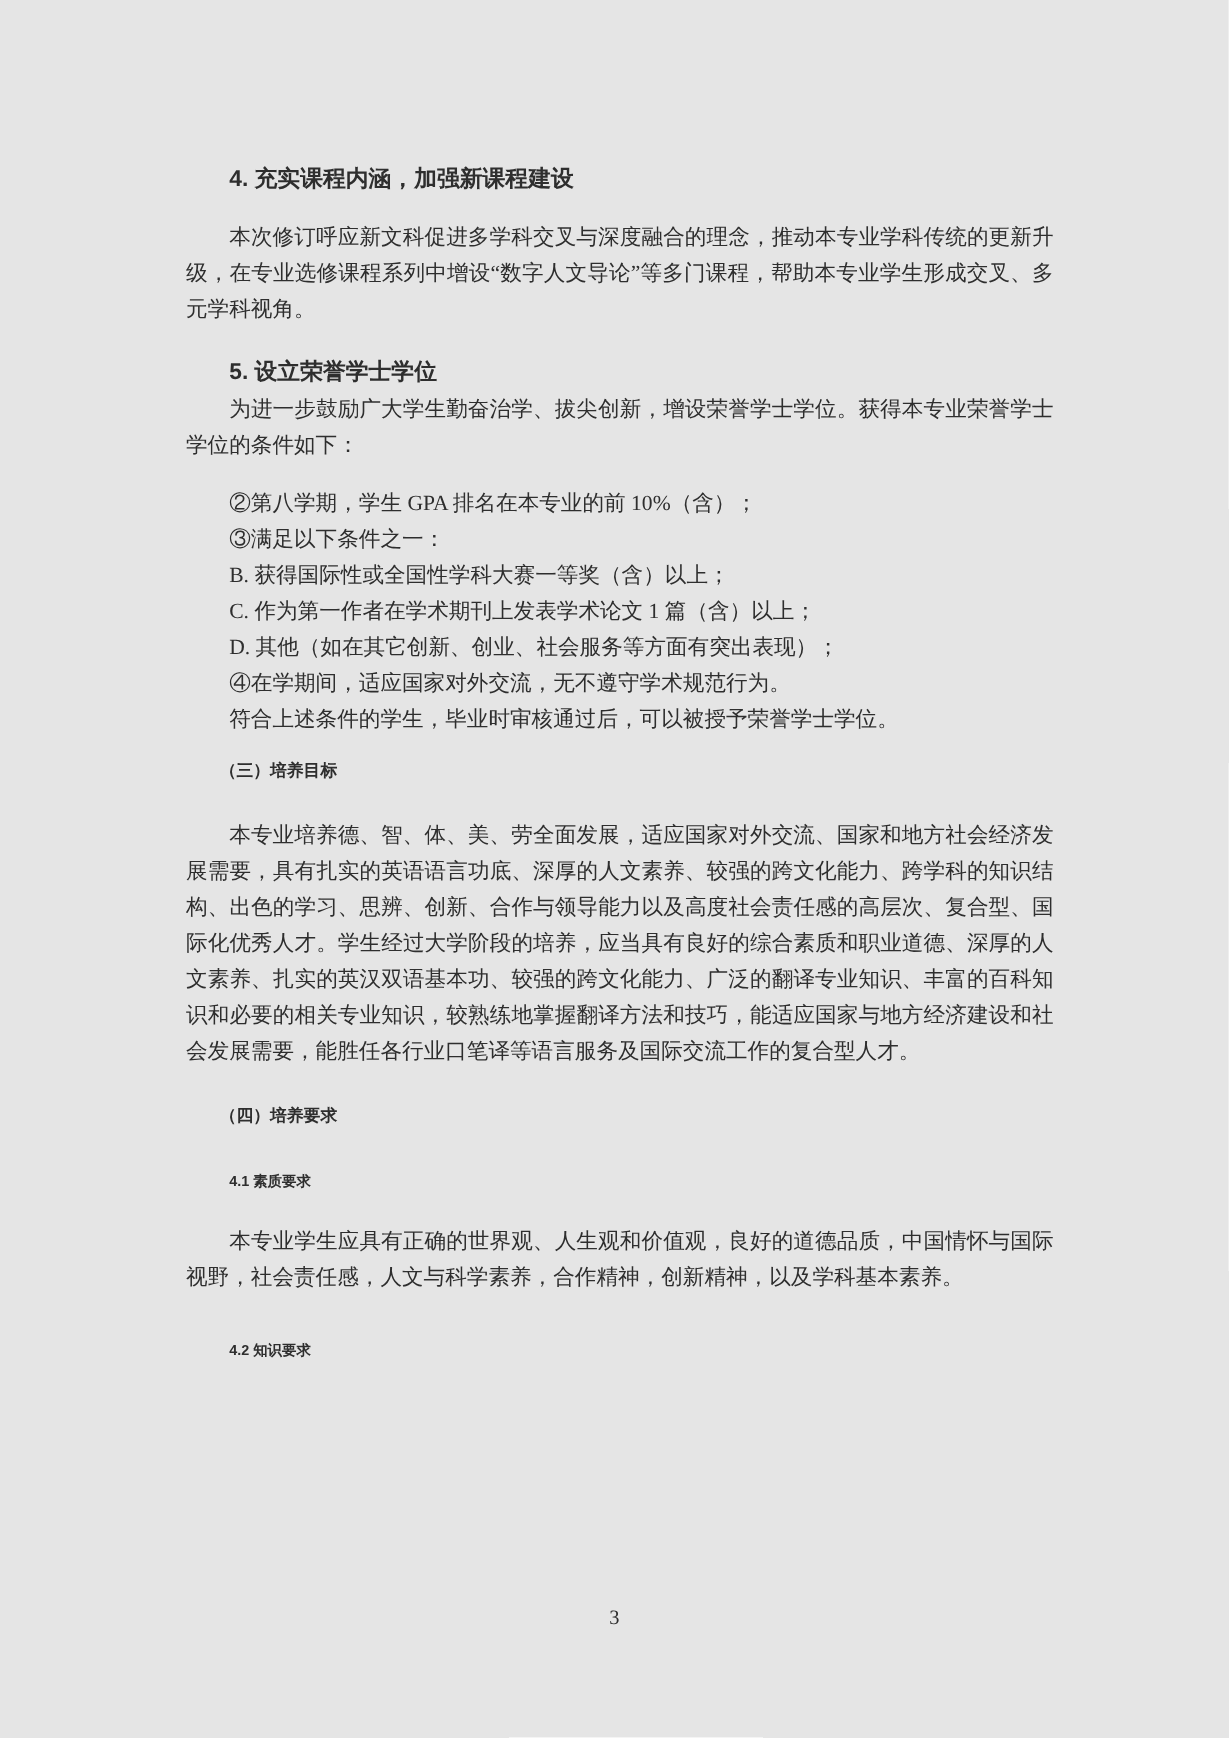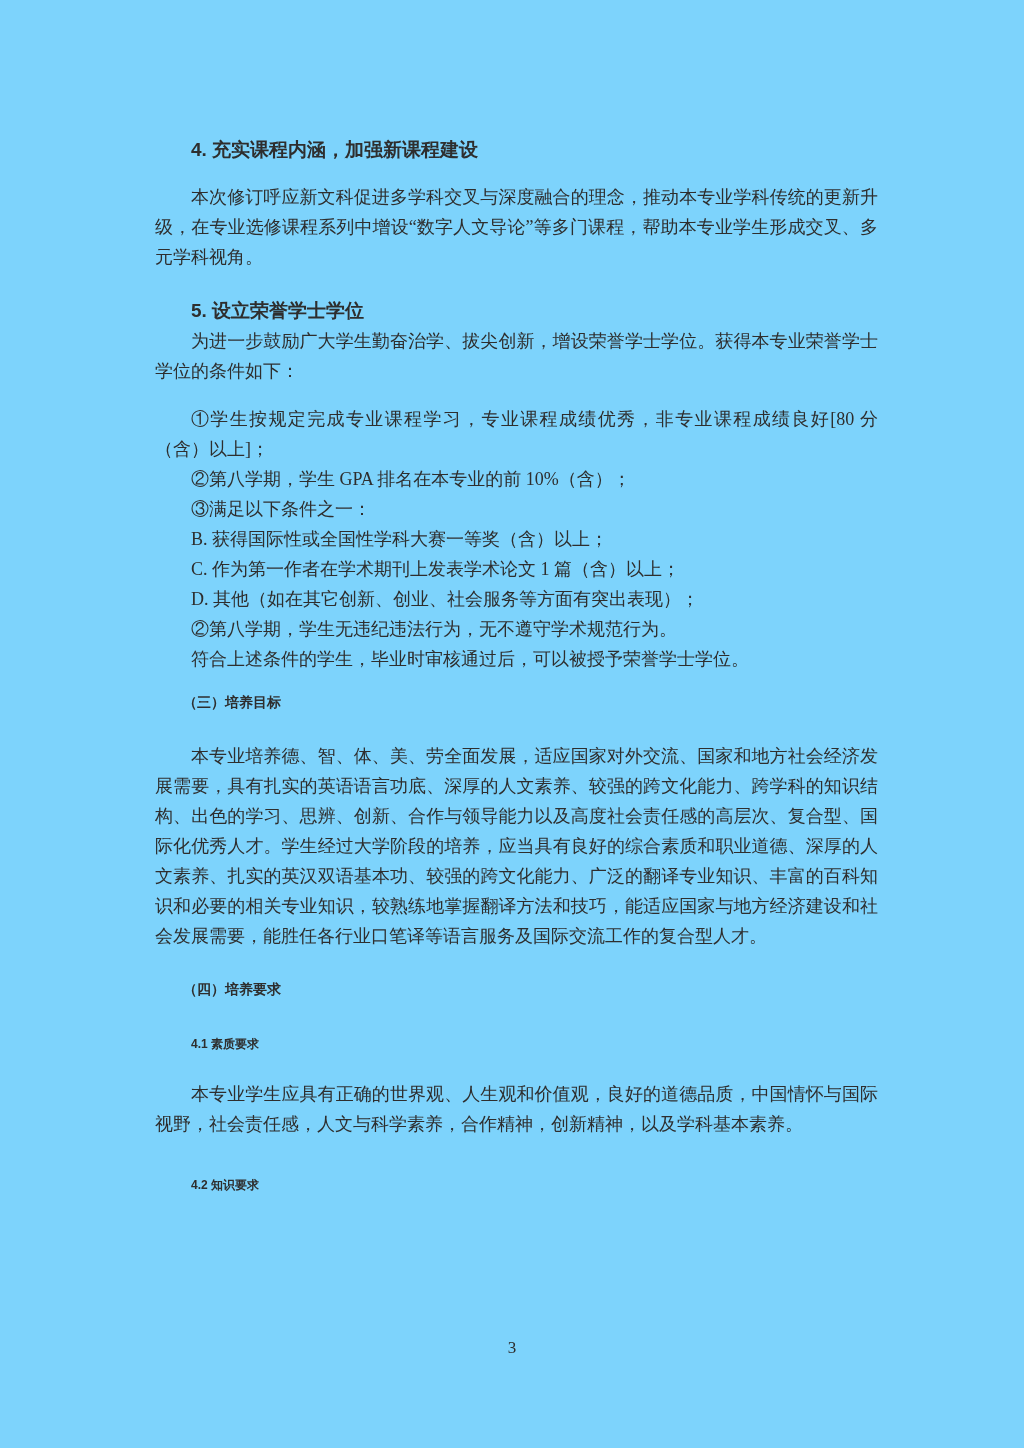--- a/index.html
+++ b/index.html
@@ -5,21 +5,21 @@
   html, body {
     margin: 0;
     padding: 0;
     background: #ffffff;
   }
   .page {
     position: relative;
     width: 1024px;
     height: 1448px;
     margin: 0 auto;
-    background: #7dd3fc;
+    background: #e5e5e5;
     box-sizing: border-box;
     padding: 135px 146px 0 155px;
     color: #2e2e2e;
     font-family: "Liberation Serif", "DejaVu Serif", serif;
     font-size: 18px;
     line-height: 30px;
     overflow: hidden;
   }
   .para {
     margin: 0;
@@ -70,27 +70,26 @@
 
   <h3 class="h-num">4. 充实课程内涵，加强新课程建设</h3>
 
   <p class="para" style="margin-top:17px">本次修订呼应新文科促进多学科交叉与深度融合的理念，推动本专业学科传统的更新升级，在专业选修课程系列中增设“数字人文导论”等多门课程，帮助本专业学生形成交叉、多元学科视角。</p>
 
   <h3 class="h-num" style="margin-top:24px">5. 设立荣誉学士学位</h3>
 
   <p class="para" style="">为进一步鼓励广大学生勤奋治学、拔尖创新，增设荣誉学士学位。获得本专业荣誉学士学位的条件如下：</p>
 
   <div class="list" style="margin-top:18px">
-    <p>①学生按规定完成专业课程学习，专业课程成绩优秀，非专业课程成绩良好[80 分（含）以上]；</p>
     <p>②第八学期，学生 GPA 排名在本专业的前 10%（含）；</p>
     <p>③满足以下条件之一：</p>
     <p>B. 获得国际性或全国性学科大赛一等奖（含）以上；</p>
     <p>C. 作为第一作者在学术期刊上发表学术论文 1 篇（含）以上；</p>
     <p>D. 其他（如在其它创新、创业、社会服务等方面有突出表现）；</p>
-    <p>②第八学期，学生无违纪违法行为，无不遵守学术规范行为。</p>
+    <p>④在学期间，适应国家对外交流，无不遵守学术规范行为。</p>
     <p>符合上述条件的学生，毕业时审核通过后，可以被授予荣誉学士学位。</p>
   </div>
 
   <h2 class="h-big" style="margin-top:12px">（三）培养目标</h2>
 
   <p class="para" style="margin-top:23px">本专业培养德、智、体、美、劳全面发展，适应国家对外交流、国家和地方社会经济发展需要，具有扎实的英语语言功底、深厚的人文素养、较强的跨文化能力、跨学科的知识结构、出色的学习、思辨、创新、合作与领导能力以及高度社会责任感的高层次、复合型、国际化优秀人才。学生经过大学阶段的培养，应当具有良好的综合素质和职业道德、深厚的人文素养、扎实的英汉双语基本功、较强的跨文化能力、广泛的翻译专业知识、丰富的百科知识和必要的相关专业知识，较熟练地掌握翻译方法和技巧，能适应国家与地方经济建设和社会发展需要，能胜任各行业口笔译等语言服务及国际交流工作的复合型人才。</p>
 
   <h2 class="h-big" style="margin-top:22px">（四）培养要求</h2>
 
   <h3 class="h-sub" style="margin-top:24px">4.1 素质要求</h3>

